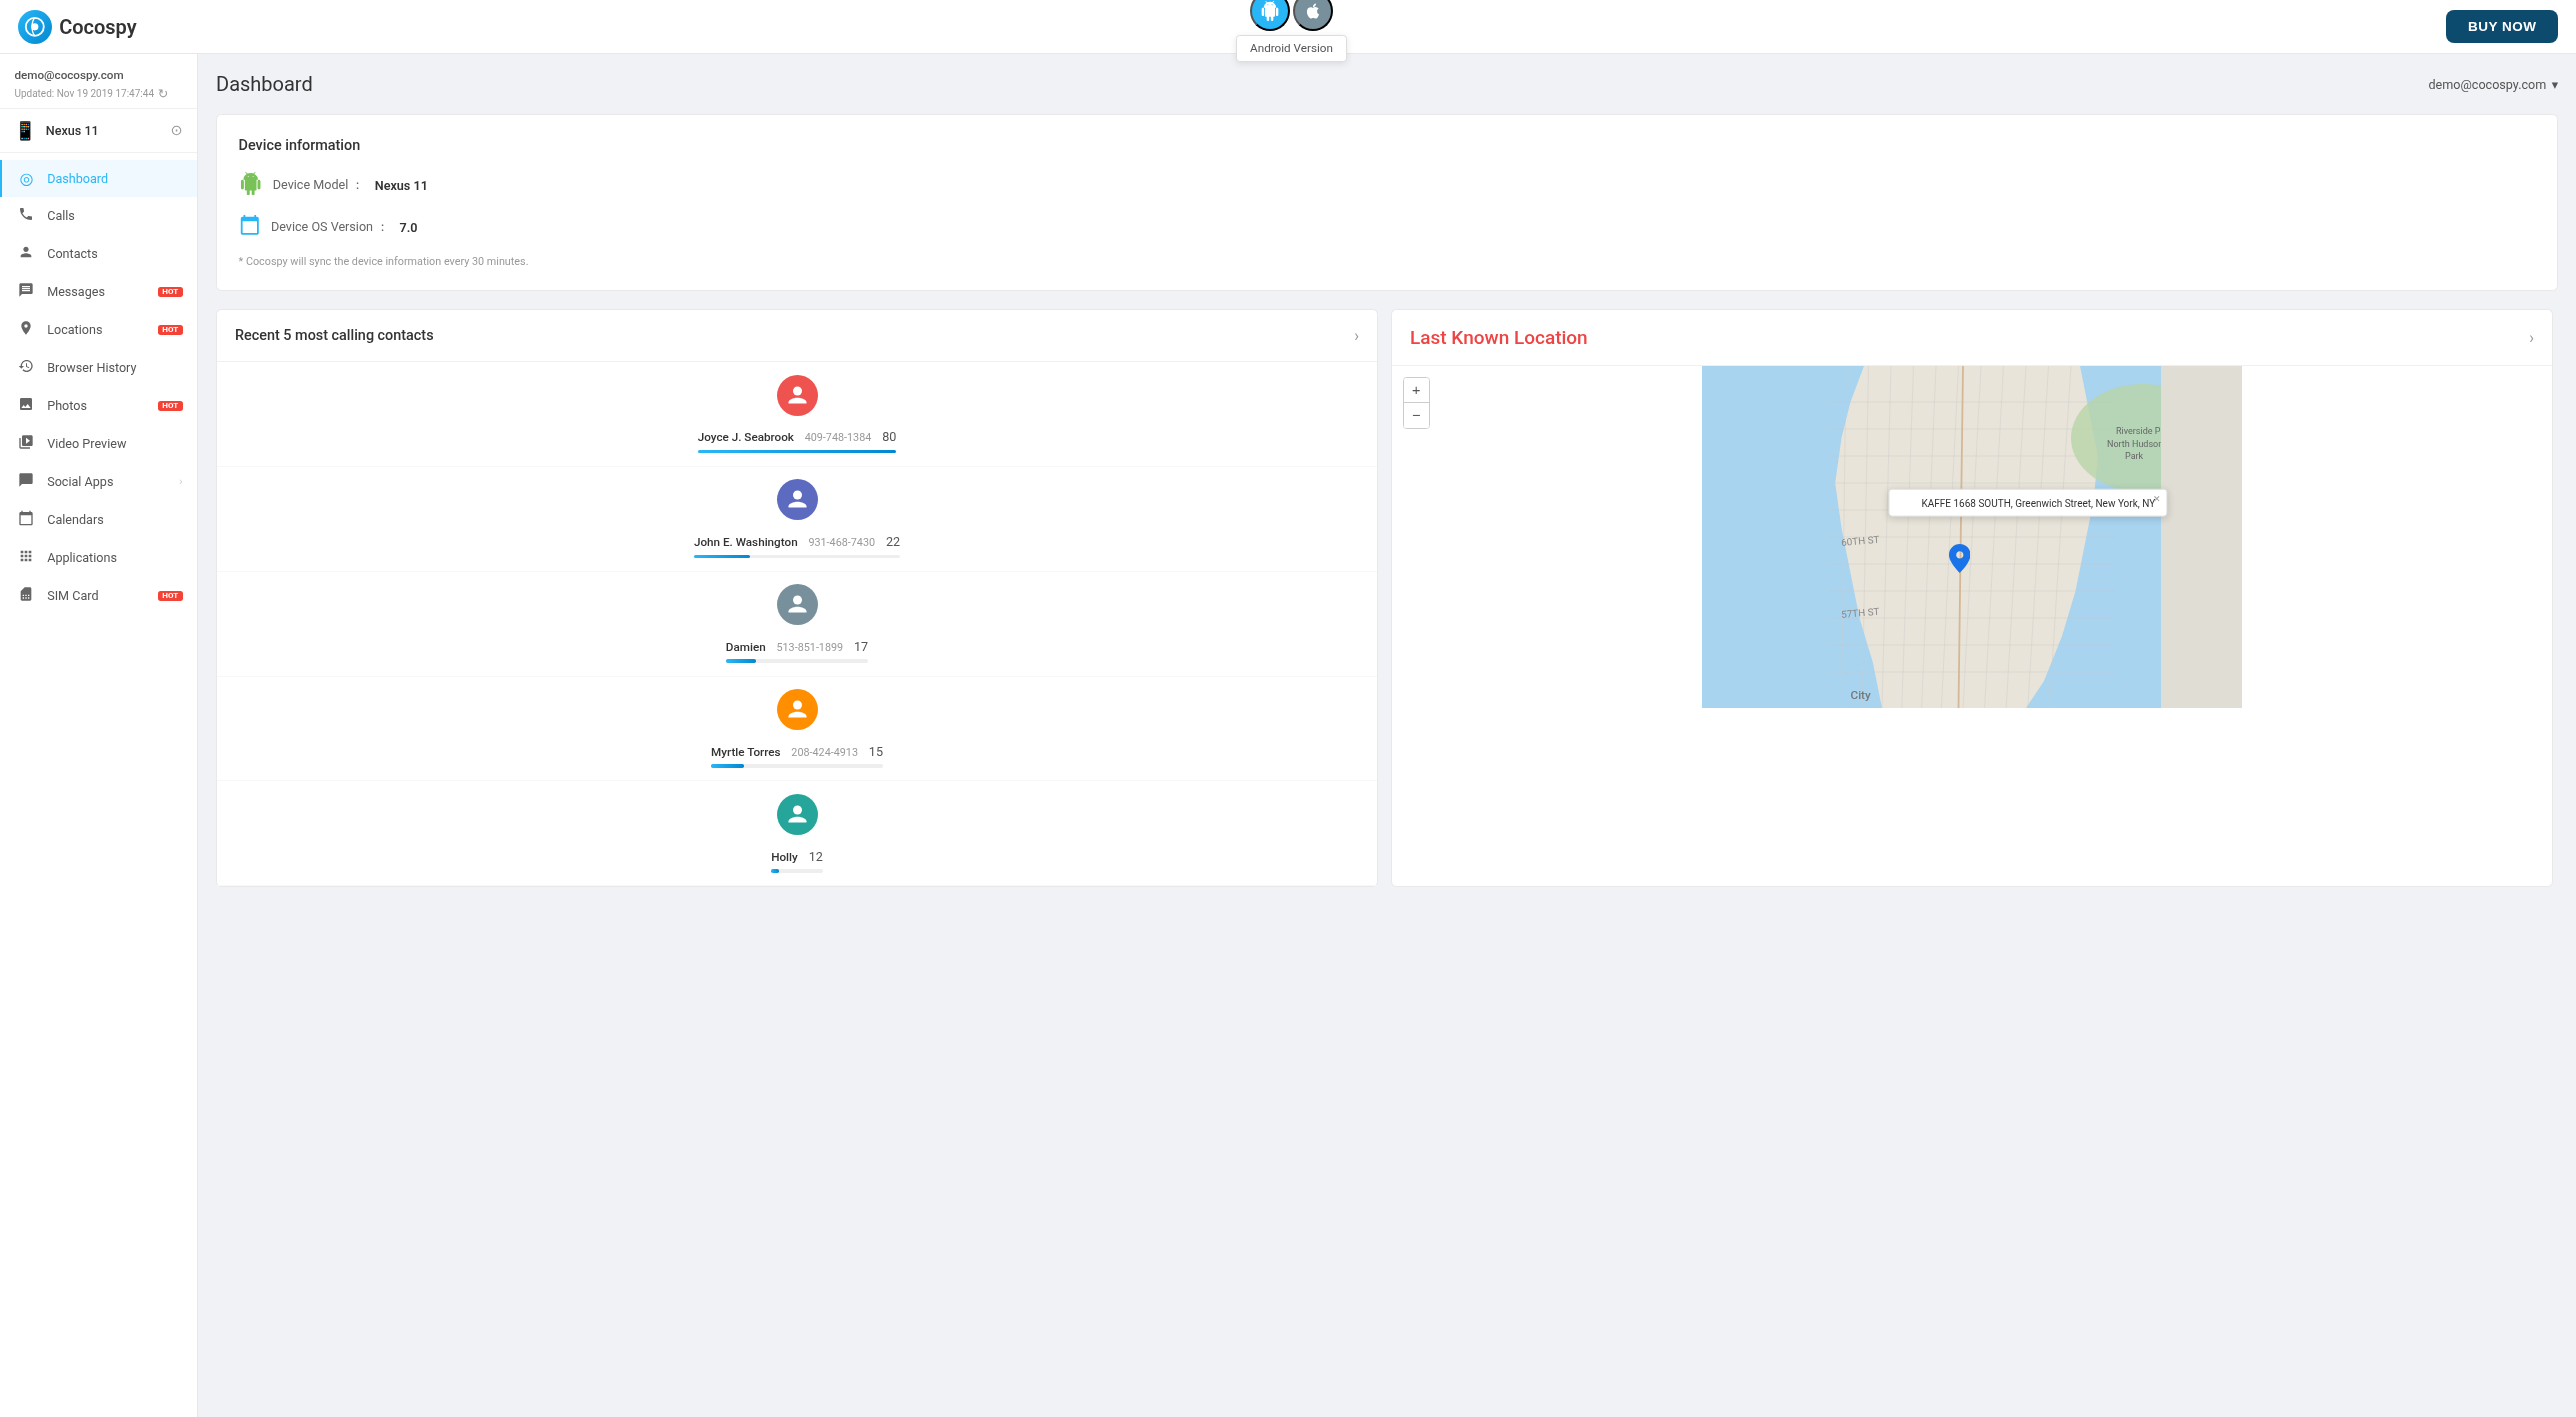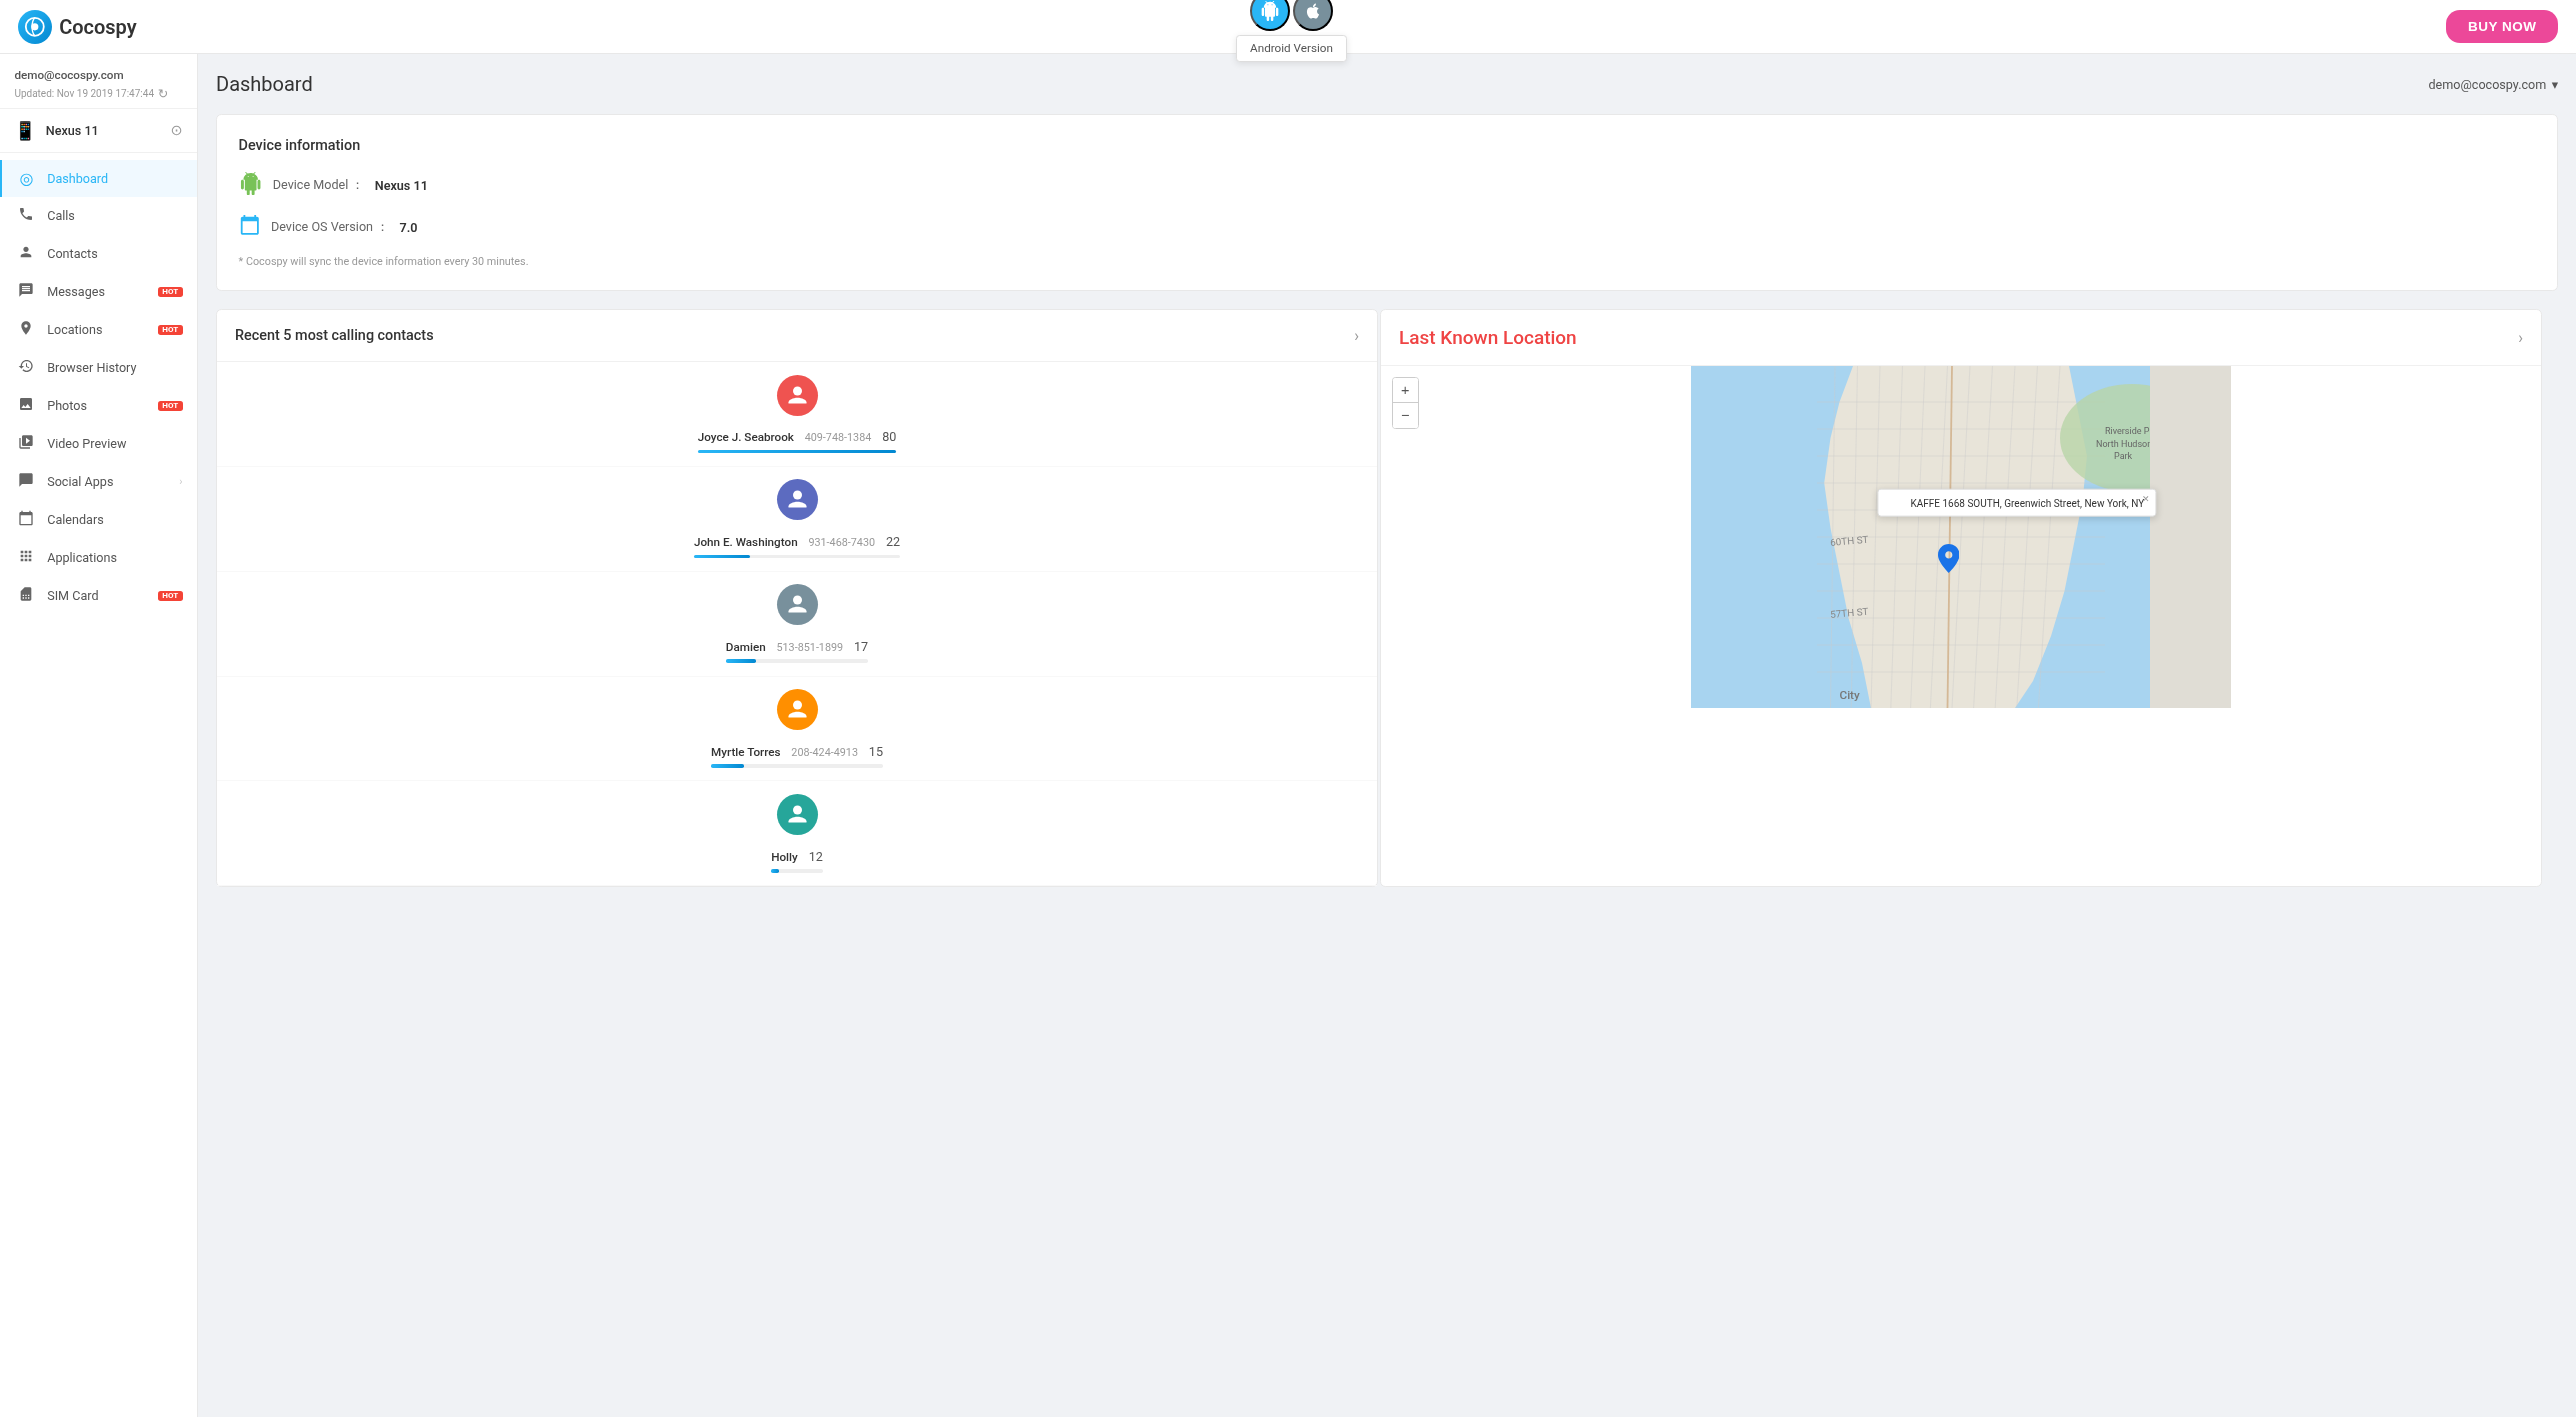--- a/index.html
+++ b/index.html
@@ -40,25 +40,25 @@
       background: white;
       border: 0.9px solid #ddd;
       border-radius: 3.6px;
       padding: 5.4px 12.6px;
       font-size: 11.7px;
       color: #555;
       margin-top: 3.6px;
       box-shadow: 0 1.8px 7.2px rgba(0,0,0,0.1);
     }
     .buy-now-btn {
-      background: #ec4899;
+      background: #0c4a6e;
       color: white;
       border: none;
       padding: 9px 21.6px;
-      border-radius: 14px;
+      border-radius: 8px;
       font-size: 13.5px;
       font-weight: 600;
       cursor: pointer;
       letter-spacing: 0.5px;
     }
 
     
     .app-layout { display: flex; height: calc(100vh - 54px); }
 
     
@@ -141,21 +141,21 @@
     .device-info-row {
       display: flex; align-items: center; gap: 10.8px;
       margin-bottom: 14.4px;
     }
     .device-info-icon { font-size: 20px; }
     .device-info-label { font-size: 12.6px; color: #666; }
     .device-info-value { font-size: 12.6px; font-weight: 600; color: #333; }
     .sync-note { font-size: 10.8px; color: #999; margin-top: 7.2px; }
 
     
-    .two-col { display: flex; gap: 2px; }
+    .two-col { display: flex; gap: 13px; }
     .two-col .col-left { flex: 0 0 calc(50% - 9px); }
     .two-col .col-right { flex: 0 0 calc(50% - 9px); }
 
     
     .contacts-card { background: white; border-radius: 5.4px; border: 0.9px solid #e8e8e8; height: 100%; }
     .contacts-header {
       display: flex; align-items: center; justify-content: space-between;
       padding: 16px 18px;
       border-bottom: 0.9px solid #f0f0f0;
     }

